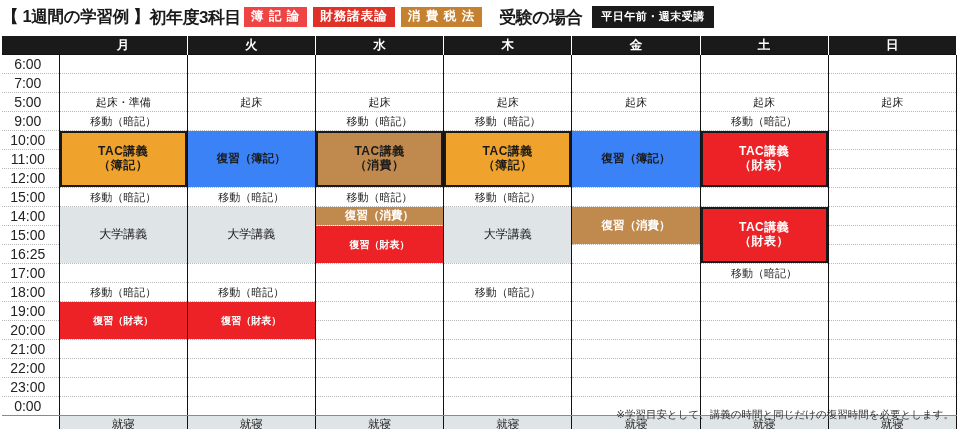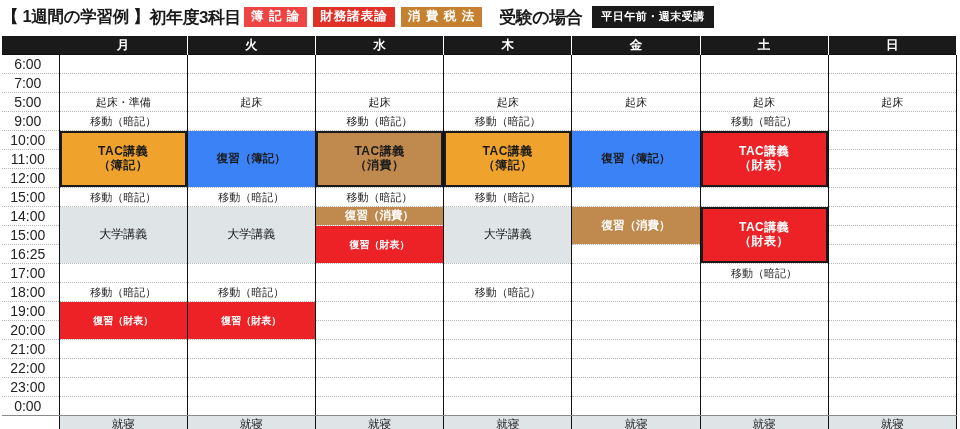--- a/index.html
+++ b/index.html
@@ -419,14 +419,15 @@
             <div class="cellbox sleep">就寝</div>
           </td>
         <td>
             <div class="cellbox sleep">就寝</div>
           </td>
       </tr>
 
     </tbody>
   </table>
 
+  <div class="footnote">※学習目安として、講義の時間と同じだけの復習時間を必要とします。</div>
 
 </div>
 
 </body></html>

